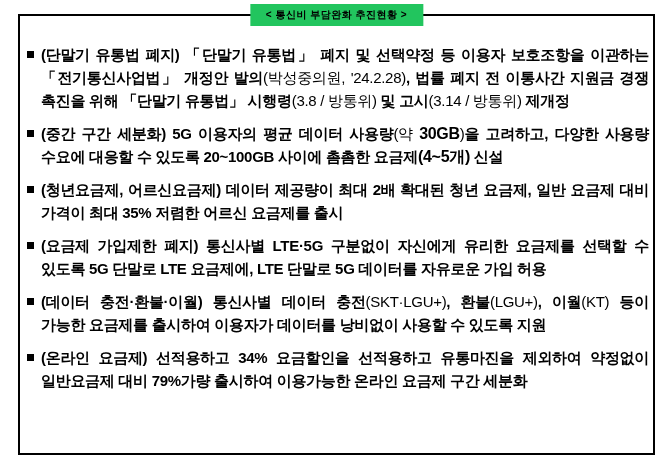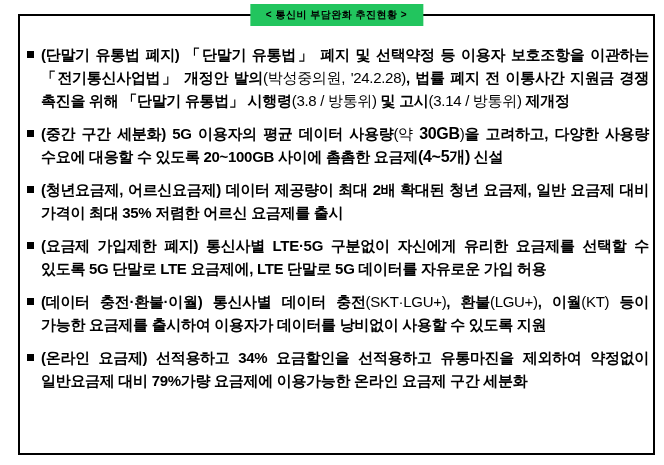--- a/index.html
+++ b/index.html
@@ -91,16 +91,16 @@
       <div class="bullet">
         <span class="marker"></span>
         <span class="text"><span class="seg-bold">(요금제 가입제한 폐지) </span><span class="seg-regular">통신사별 </span><span class="seg-bold">LTE·5G</span><span class="seg-regular"> 구분없이 자신에게 유리한 요금제를 선택할 수 있도록 </span><span class="seg-bold">5G 단말로 LTE 요금제에, LTE 단말로 5G 데이터를 자유로운 가입</span><span class="seg-regular"> 허용</span></span>
       </div>
       <div class="bullet">
         <span class="marker"></span>
         <span class="text"><span class="seg-bold">(데이터 충전·환불·이월) </span><span class="seg-regular">통신사별 </span><span class="seg-bold">데이터 충전</span><span class="seg-small">(SKT·LGU+)</span><span class="seg-regular">, </span><span class="seg-bold">환불</span><span class="seg-small">(LGU+)</span><span class="seg-regular">, </span><span class="seg-bold">이월</span><span class="seg-small">(KT)</span><span class="seg-regular"> 등이 가능한 요금제를 출시하여 이용자가 </span><span class="seg-bold">데이터를 낭비없이</span><span class="seg-regular"> 사용할 수 있도록 지원</span></span>
       </div>
       <div class="bullet">
         <span class="marker"></span>
-        <span class="text"><span class="seg-bold">(온라인 요금제) </span><span class="seg-regular">선적용하고 </span><span class="seg-bold">34%</span><span class="seg-regular"> 요금할인을 선적용하고 유통마진을 제외하여 약정없이 일반요금제 대비 </span><span class="seg-bold">79%가량</span><span class="seg-regular"> 요금제에 이용가능한 </span><span class="seg-bold">온라인 요금제 구간 세분화</span></span>
+        <span class="text"><span class="seg-bold">(온라인 요금제) </span><span class="seg-regular">선적용하고 </span><span class="seg-bold">34%</span><span class="seg-regular"> 요금할인을 선적용하고 유통마진을 제외하여 약정없이 일반요금제 대비 </span><span class="seg-bold">79%가량</span><span class="seg-regular"> 출시하여 이용가능한 </span><span class="seg-bold">온라인 요금제 구간 세분화</span></span>
       </div>
     </div>
 </div>
 
 </body></html>

